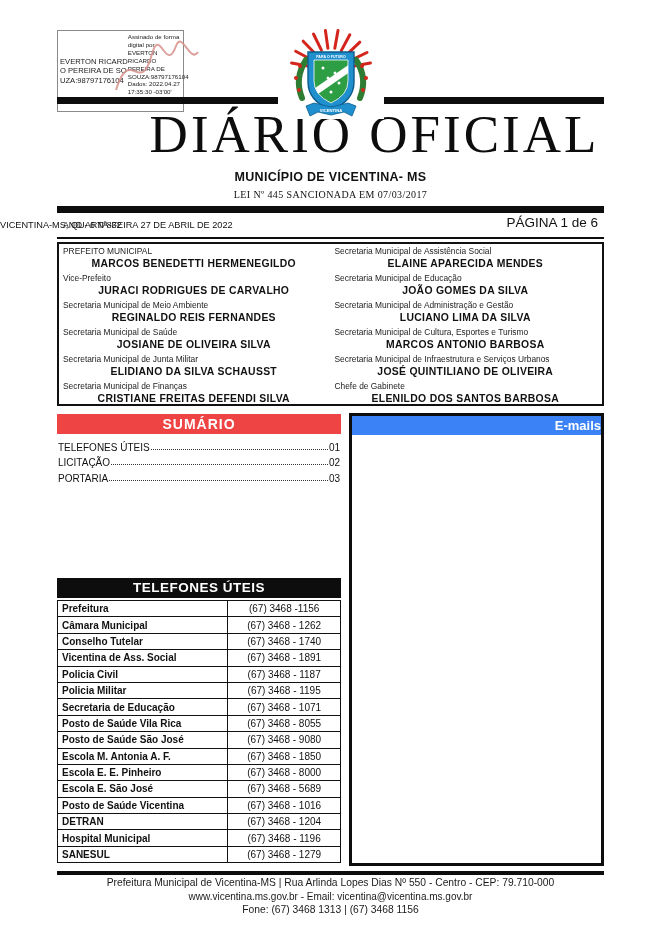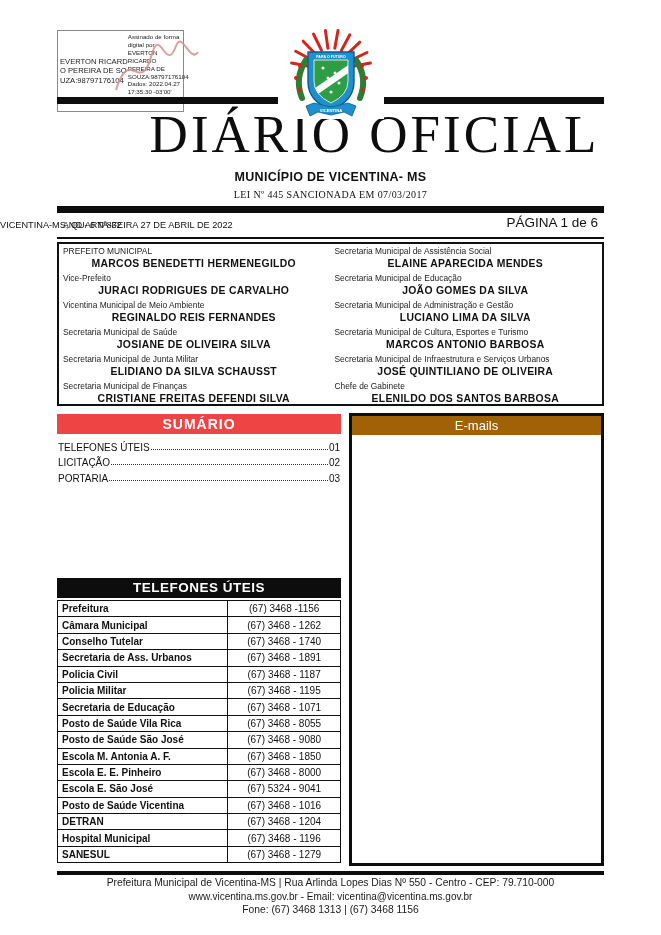--- a/index.html
+++ b/index.html
@@ -48,22 +48,22 @@
   .summary-header{position:absolute;left:57px;top:414px;width:284px;height:20px;
       background:#ef4444;color:#fff;font-weight:700;font-size:14px;letter-spacing:1px;
       text-align:center;line-height:20px;box-sizing:border-box;}
   .toc{position:absolute;left:57px;top:437px;width:284px;}
   .toc-row{display:flex;align-items:flex-end;font-size:10px;height:15.5px;padding:0 1px;}
   .toc-dots{flex:1;border-bottom:1.6px dotted #333;margin:0 1px 3px 1px;}
 
   
   .emails-panel{position:absolute;left:349px;top:413px;width:255px;height:453px;
       border:3px solid #0d0d0d;box-sizing:border-box;}
-  .emails-header{height:19px;background:#a16207;color:#fff;font-weight:400;
-      font-size:13px;text-align:center;line-height:19px;}
+  .emails-header{height:19px;background:#3b82f6;color:#fff;font-weight:700;
+      font-size:13px;text-align:right;line-height:19px;}
   .emails-list{padding-top:4px;text-align:center;}
 
   
   .phones-header{position:absolute;left:57px;top:578px;width:284px;height:20px;
       background:#0d0d0d;color:#fff;font-weight:700;font-size:13.5px;letter-spacing:.5px;
       text-align:center;line-height:20px;box-sizing:border-box;}
   .phones-table{position:absolute;left:57px;top:600px;width:284px;
       border-collapse:collapse;table-layout:fixed;}
   .phones-table td{border:1.8px solid #111;font-size:10px;padding:1px 4px;height:13.4px;
       overflow:hidden;white-space:nowrap;}
@@ -155,21 +155,21 @@
           <div class="role">PREFEITO MUNICIPAL</div>
           <div class="name">MARCOS BENEDETTI HERMENEGILDO</div>
         </div>
 
         <div class="official">
           <div class="role">Vice-Prefeito</div>
           <div class="name">JURACI RODRIGUES DE CARVALHO</div>
         </div>
 
         <div class="official">
-          <div class="role">Vicentina Municipal de Meio Ambiente</div>
+          <div class="role">Secretaria Municipal de Meio Ambiente</div>
           <div class="name">REGINALDO REIS FERNANDES</div>
         </div>
 
         <div class="official">
           <div class="role">Secretaria Municipal de Saúde</div>
           <div class="name">JOSIANE DE OLIVEIRA SILVA</div>
         </div>
 
         <div class="official">
           <div class="role">Secretaria Municipal de Junta Militar</div>
@@ -310,21 +310,21 @@
           <td class="ph-name">Câmara Municipal</td>
           <td class="ph-num">(67) 3468 - 1262</td>
         </tr>
 
         <tr>
           <td class="ph-name">Conselho Tutelar</td>
           <td class="ph-num">(67) 3468 - 1740</td>
         </tr>
 
         <tr>
-          <td class="ph-name">Secretaria de Ass. Urbanos</td>
+          <td class="ph-name">Vicentina de Ass. Social</td>
           <td class="ph-num">(67) 3468 - 1891</td>
         </tr>
 
         <tr>
           <td class="ph-name">Policia Civil</td>
           <td class="ph-num">(67) 3468 - 1187</td>
         </tr>
 
         <tr>
           <td class="ph-name">Policia Militar</td>
@@ -351,21 +351,21 @@
           <td class="ph-num">(67) 3468 - 1850</td>
         </tr>
 
         <tr>
           <td class="ph-name">Escola E. E. Pinheiro</td>
           <td class="ph-num">(67) 3468 - 8000</td>
         </tr>
 
         <tr>
           <td class="ph-name">Escola E. São José</td>
-          <td class="ph-num">(67) 5324 - 9041</td>
+          <td class="ph-num">(67) 3468 - 5689</td>
         </tr>
 
         <tr>
           <td class="ph-name">Posto de Saúde Vicentina</td>
           <td class="ph-num">(67) 3468 - 1016</td>
         </tr>
 
         <tr>
           <td class="ph-name">DETRAN</td>
           <td class="ph-num">(67) 3468 - 1204</td>

